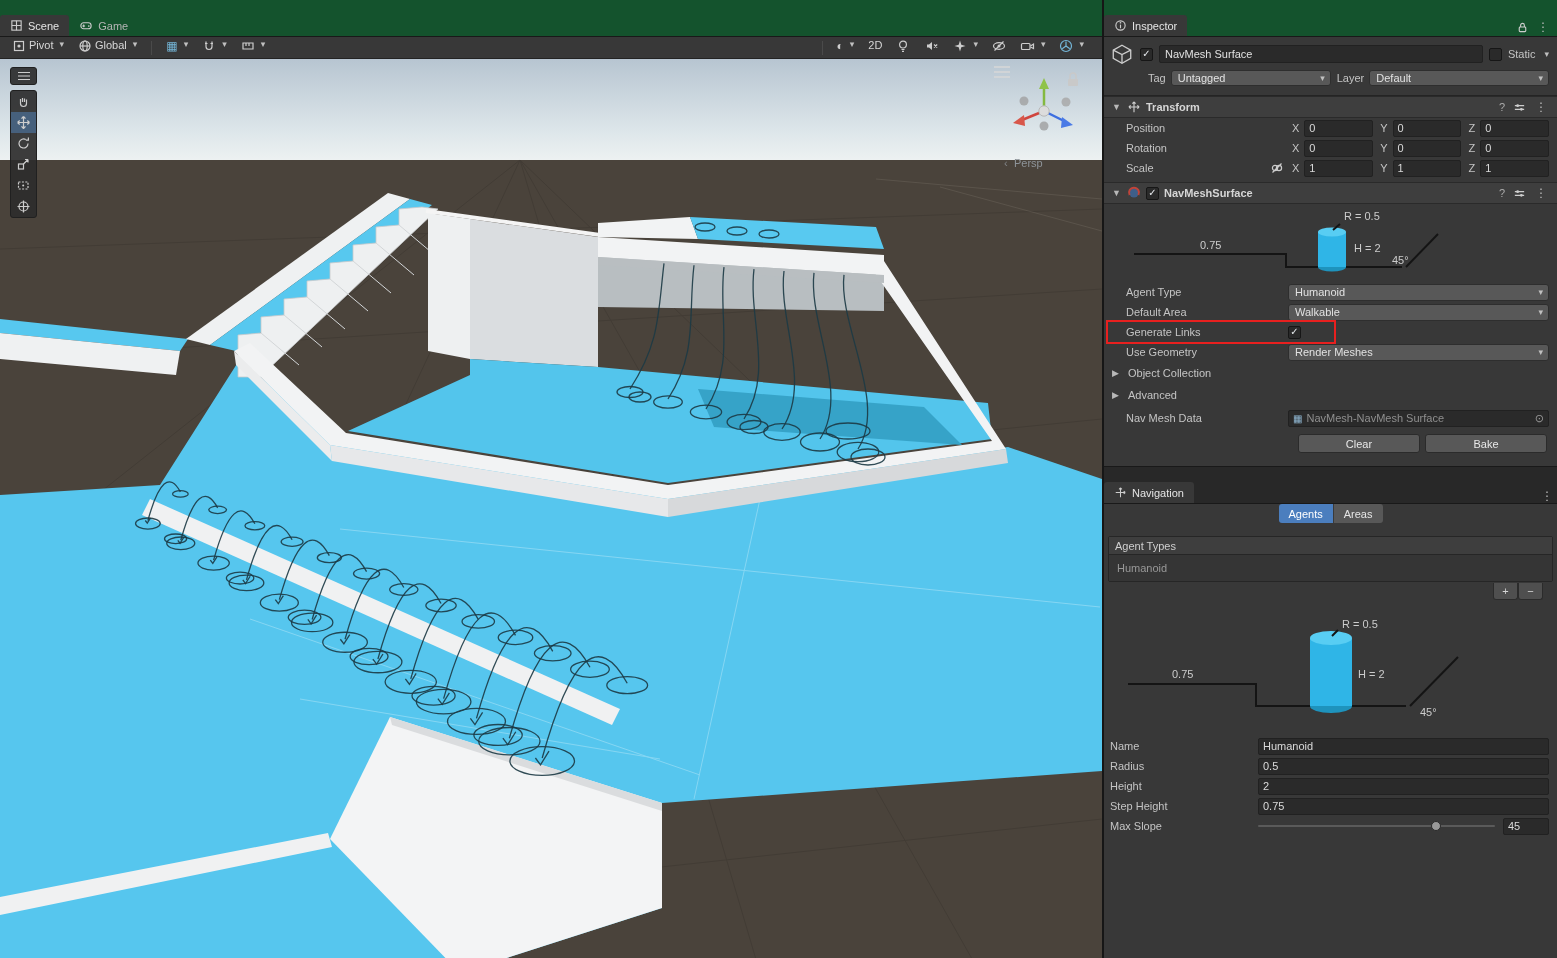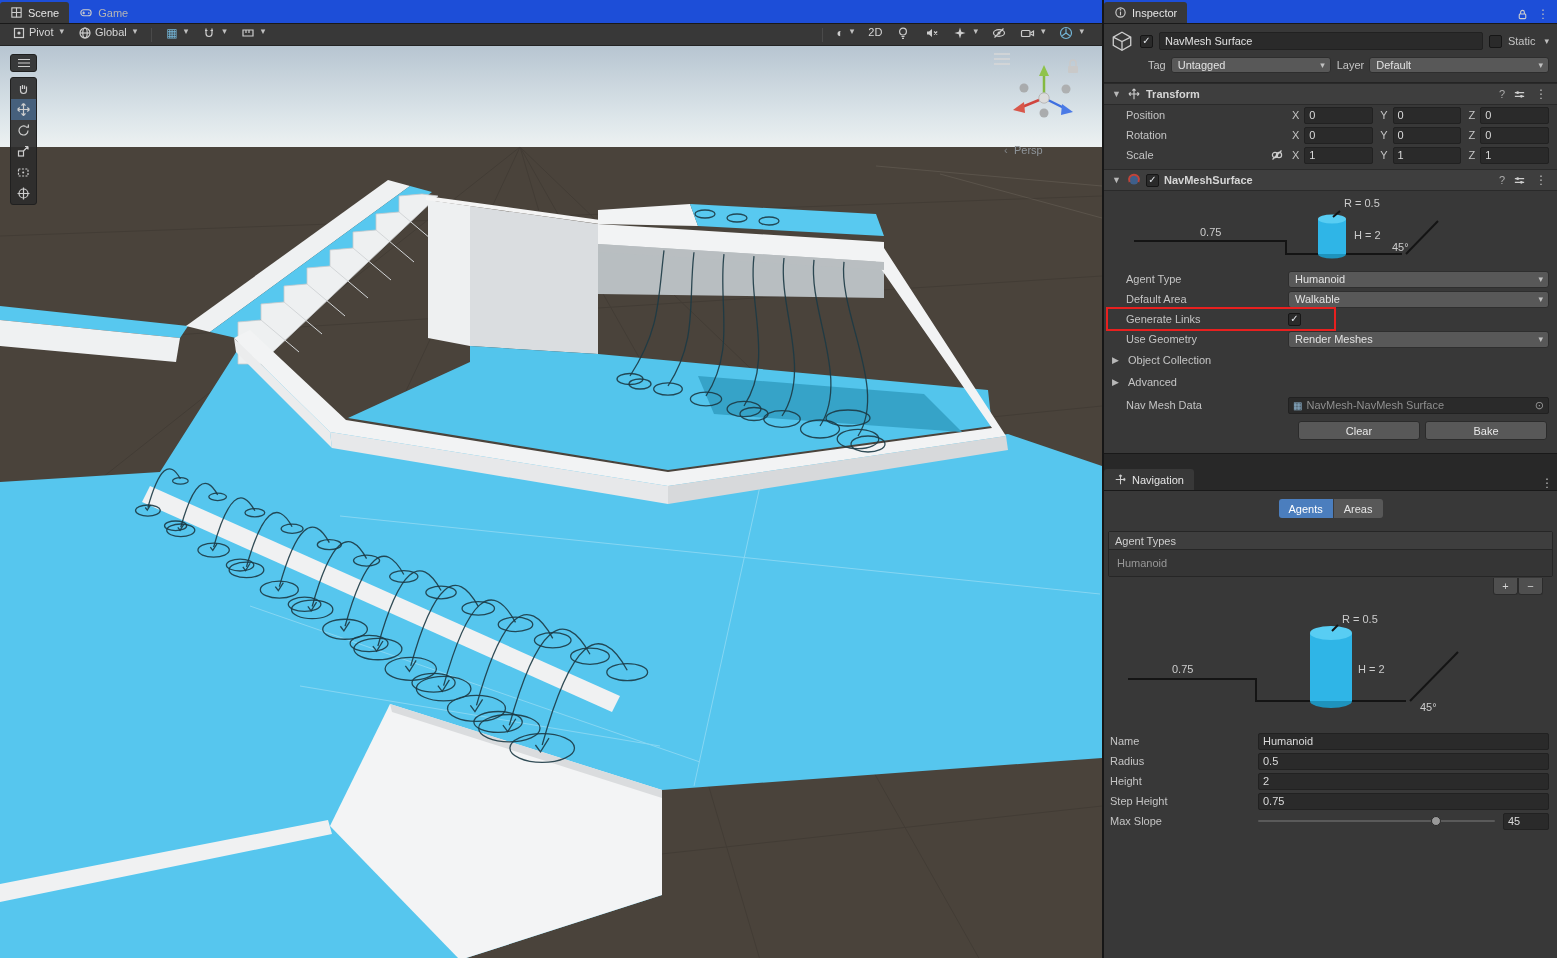--- a/index.html
+++ b/index.html
@@ -21,21 +21,21 @@
         display:inline-flex; align-items:center; justify-content:center; flex:none; }
   .cb span { color:#e4e8ec; font-size:10px; line-height:10px; }
   .btn { background:#585858; border:1px solid #2b2b2b; border-radius:3px; height:19px;
          display:flex; align-items:center; justify-content:center; color:#e8e8e8; }
   svg.ic { display:block; }
   svg.ic * { stroke:#cdcdcd; fill:none; stroke-width:1.2; }
   svg.ic .f { fill:#cdcdcd; stroke:none; }
 
   
   #scene { position:absolute; left:0; top:0; width:1102px; height:958px; background:#383838; }
-  .tabbar { height:24px; background:#1d4ed8; display:flex; align-items:flex-end; border-bottom:1px solid #191919; }
+  .tabbar { height:37px; background:#14532d; display:flex; align-items:flex-end; border-bottom:1px solid #191919; }
   .tab { height:21px; display:flex; align-items:center; gap:5px; padding:0 10px; color:#b5b5b5; }
   .tab.active { background:#383838; color:#e4e4e4; border-radius:3px 3px 0 0; }
   #scene-toolbar { height:22px; background:#383838; border-bottom:1px solid #232323;
                    display:flex; align-items:center; padding:0 8px; gap:6px; }
   .tbtn { display:flex; align-items:flex-start; gap:3px; height:18px; padding:0 4px; border-radius:2px; color:#d6d6d6; }
   .tsep { width:1px; height:14px; background:#272727; border-right:1px solid #4a4a4a; margin:0 4px; }
   .tright { margin-left:auto; display:flex; align-items:center; gap:6px; padding-right:6px; }
   .glyph { color:#cdcdcd; font-size:12px; }
   .teal { color:#74b6d8; }
   #viewport-wrap { position:relative; width:1102px; height:914px; }
@@ -76,21 +76,21 @@
   .axes .tfield { flex:1; min-width:0; }
   .ctrl { flex:1; display:flex; align-items:center; min-width:0; }
   .foldrow { display:flex; align-items:center; gap:6px; height:22px; padding:0 8px; }
   .btnrow { display:flex; justify-content:flex-end; gap:5px; padding:4px 10px 4px; }
   .btnrow .btn { width:122px; }
   .gl-outline { position:absolute; left:2px; top:-2px; width:230px; height:24px;
                 border:2px solid #e8201f; pointer-events:none; }
 
   .navstrip { height:38px; background:#282828; border-top:1px solid #191919; border-bottom:1px solid #191919;
               display:flex; align-items:flex-end; margin-top:9px; }
-  .seg-row { display:flex; justify-content:center; margin-top:8px; }
+  .seg-row { display:flex; justify-content:center; margin-top:0; }
   .seg { height:19px; padding:0 10px; display:flex; align-items:center; color:#e6e6e6; }
   .seg.on { background:#4b7ebe; color:#fff; border-radius:3px 0 0 3px; }
   .seg.off { background:#585858; border-radius:0 3px 3px 0; border-left:1px solid #3a3a3a; }
 
   .atypes { margin:13px 4px 0; border:1px solid #262626; border-radius:2px; }
   .atypes-h { height:18px; background:#3e3e3e; display:flex; align-items:center; padding-left:6px;
               border-bottom:1px solid #262626; color:#cfcfcf; }
   .atypes-b { height:26px; background:#353535; display:flex; align-items:center; padding-left:8px; color:#989898; }
   .atypes-f { display:flex; justify-content:flex-end; padding:1px 14px 0 0; }
   .minibtn { width:25px; height:17px; background:#4f4f4f; border:1px solid #2b2b2b; border-top:none;

